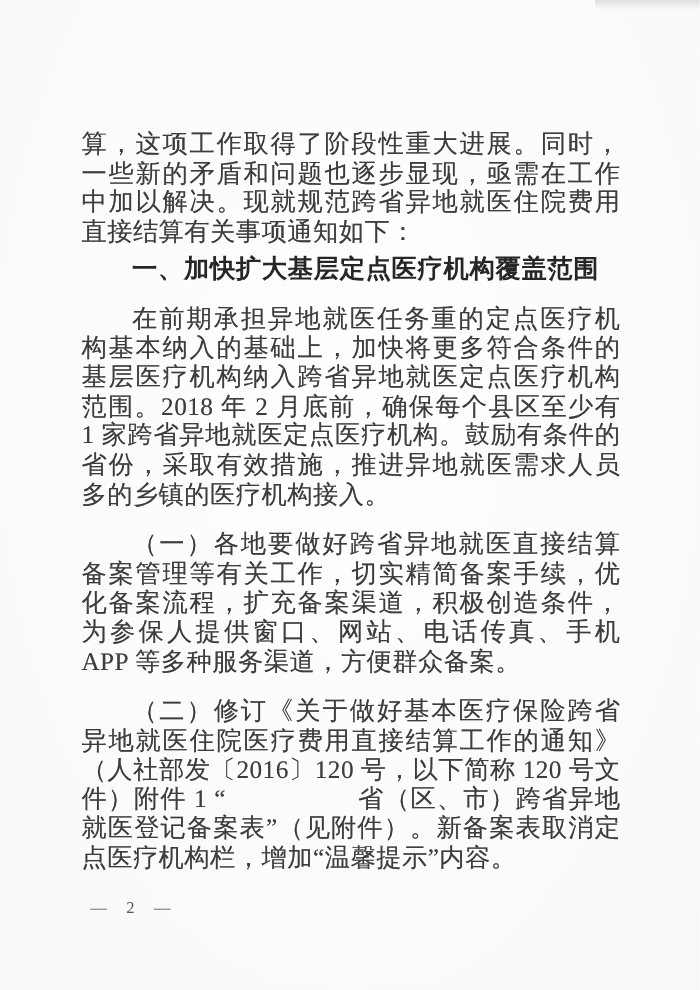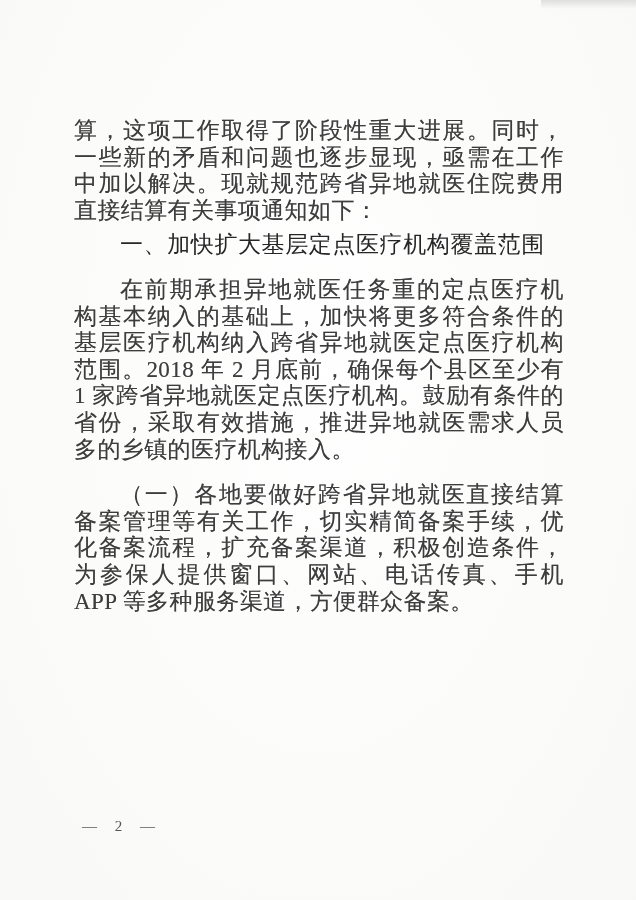--- a/index.html
+++ b/index.html
@@ -48,21 +48,21 @@
   .para + .para, .heading + .para {
     margin-top: 19px;
   }
   .para.no-indent {
     text-indent: 0;
   }
   .heading {
     margin: 7px 0 0 0;
     text-indent: 2em;
     font-family: "Liberation Sans", "DejaVu Sans", sans-serif;
-    font-weight: normal;
+    font-weight: bold;
     color: #262626;
     letter-spacing: 0.6px;
     text-shadow: none;
   }
   .page-footer {
     position: absolute;
     left: 82px;
     top: 818px;
     font-size: 15px;
     color: #555;
@@ -81,20 +81,21 @@
 
     <p class="para no-indent">算，这项工作取得了阶段性重大进展。同时，一些新的矛盾和问题也逐步显现，亟需在工作中加以解决。现就规范跨省异地就医住院费用直接结算有关事项通知如下：</p>
 
     <p class="heading">一、加快扩大基层定点医疗机构覆盖范围</p>
 
     <p class="para">在前期承担异地就医任务重的定点医疗机构基本纳入的基础上，加快将更多符合条件的基层医疗机构纳入跨省异地就医定点医疗机构范围。2018 年 2 月底前，确保每个县区至少有 1 家跨省异地就医定点医疗机构。鼓励有条件的省份，采取有效措施，推进异地就医需求人员多的乡镇的医疗机构接入。</p>
 
 
     <p class="para">（一）各地要做好跨省异地就医直接结算备案管理等有关工作，切实精简备案手续，优化备案流程，扩充备案渠道，积极创造条件，为参保人提供窗口、网站、电话传真、手机 APP 等多种服务渠道，方便群众备案。</p>
 
+    <p class="para">（二）修订《关于做好基本医疗保险跨省异地就医住院医疗费用直接结算工作的通知》（人社部发〔2016〕120 号，以下简称 120 号文件）附件 1 “　　　　　省（区、市）跨省异地就医登记备案表”（见附件）。新备案表取消定点医疗机构栏，增加“温馨提示”内容。</p>
 
 
 
   </div>
 
   <div class="page-footer">— 2 —</div>
 
 </div>
 
 </body></html>

